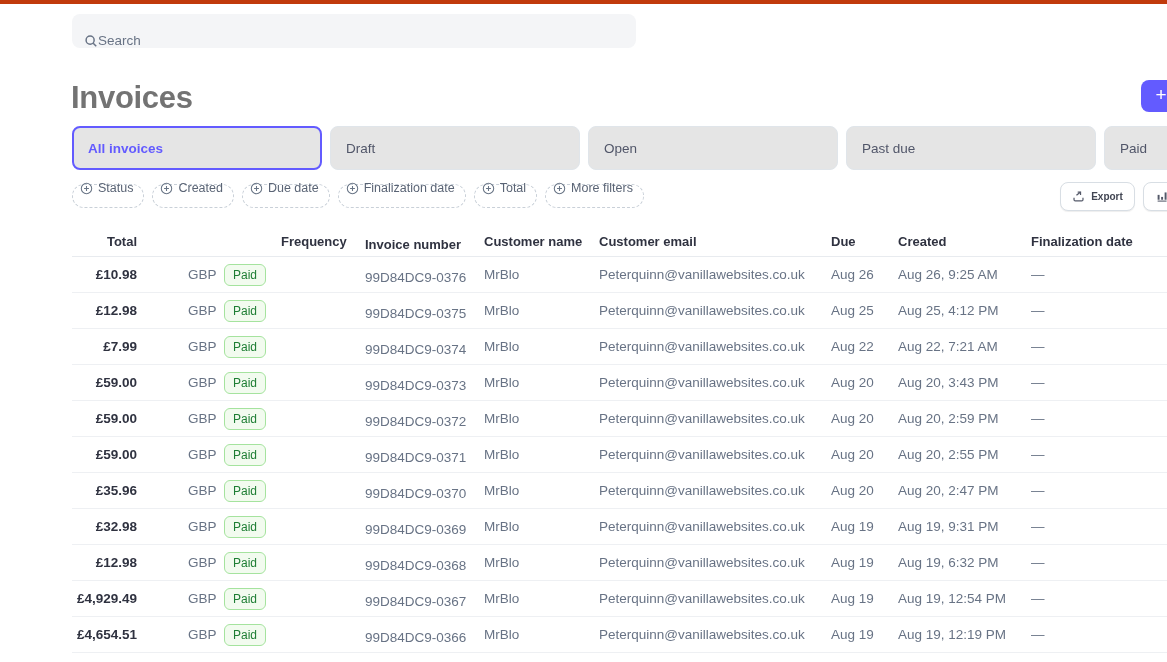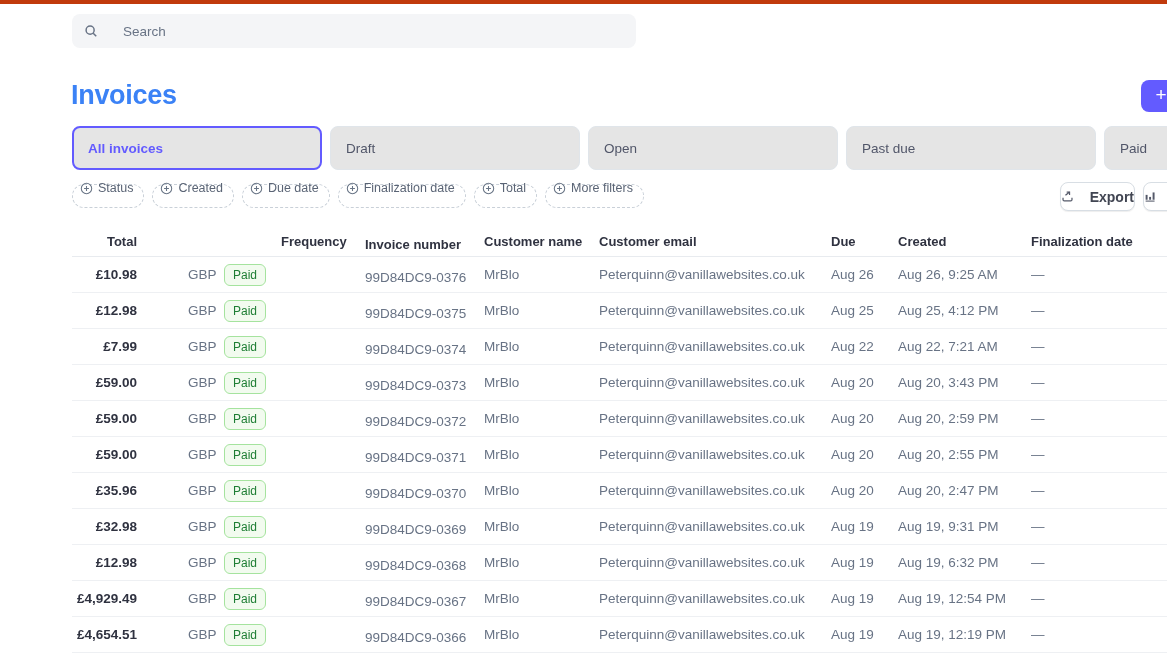--- a/index.html
+++ b/index.html
@@ -3,47 +3,47 @@
 <meta charset="utf-8">
 <style>
   * { margin:0; padding:0; box-sizing:border-box; }
   html,body { width:1167px; height:662px; overflow:hidden; background:#ffffff;
               font-family:"Liberation Sans", sans-serif; position:relative; }
 
   .topbar { position:absolute; top:0; left:0; width:1167px; height:4px; background:#c13a0c; }
 
   
   .search-wrap { position:absolute; left:72px; top:14px; width:564px; height:34px;
-    background:#f4f5f7; border-radius:8px; display:flex; align-items:center; padding:0 12px; gap:25px; }
+    background:#f4f5f7; border-radius:8px; display:flex; align-items:flex-end; padding:0 12px; gap:0; }
   .search-wrap input { border:none; outline:none; background:transparent; flex:1;
     font-size:13.5px; color:#404452; font-family:inherit; }
   .search-wrap input::placeholder { color:#687385; }
 
   
-  .page-title { position:absolute; left:71px; top:80px; font-size:27px; font-weight:700;
-    color:#3b82f6; letter-spacing:-0.3px; }
+  .page-title { position:absolute; left:71px; top:80px; font-size:31px; font-weight:700;
+    color:#737373; letter-spacing:-0.3px; }
   .add-btn { position:absolute; left:1141px; top:80px; width:40px; height:32px;
     background:#635bff; border:none; border-radius:8px; color:#ffffff; font-size:19px;
     font-weight:400; display:flex; align-items:center; justify-content:center; cursor:pointer;
     padding-bottom:2px; }
 
   
   .tabs { position:absolute; left:72px; top:126px; display:flex; gap:8px; }
   .tab { width:250px; height:44px; background:#e5e5e5; border:1px solid #e0e5ea; border-radius:8px;
     display:flex; align-items:center; padding:0 15px; font-size:13.5px; color:#515669; cursor:pointer; }
   .tab.active { border:2px solid #635bff; color:#635bff; font-weight:700; padding:0 14px; }
 
   
   .filters { position:absolute; left:72px; top:184px; display:flex; gap:8px; }
   .chip { height:24px; background:#fff; border:1px dashed #c9d0d8; border-radius:13px;
     display:flex; align-items:center; gap:5px; padding:0 10px 16px 7px; font-size:12.5px;
     color:#5a6475; cursor:pointer; white-space:nowrap; }
   .btn { background:#fff; border:1px solid #d8dee4; border-radius:8px;
-    box-shadow:0 1px 1px rgba(0,0,0,0.07); display:flex; align-items:center; justify-content:space-between;
-    gap:6px; font-size:14px; font-weight:700; color:#414552; cursor:pointer; }
+    box-shadow:0 1px 1px rgba(0,0,0,0.07); display:flex; align-items:center; justify-content:center;
+    gap:6px; font-size:10px; font-weight:700; color:#414552; cursor:pointer; }
   .export-btn { position:absolute; left:1060px; top:182px; width:75px; height:29px; }
   .chart-btn  { position:absolute; left:1143px; top:182px; width:38px; height:29px; }
 
   
   .table { position:absolute; left:72px; top:226px; width:1095px; }
   .thead { display:flex; align-items:center; height:31px; border-bottom:1px solid #e8ebef;
     font-size:13px; font-weight:700; color:#2f3240; }
   .tr { display:flex; align-items:center; height:36px; border-bottom:1px solid #eef0f3;
     font-size:13.5px; color:#687385; cursor:pointer; }
   .td, .th { overflow:hidden; white-space:nowrap; }

